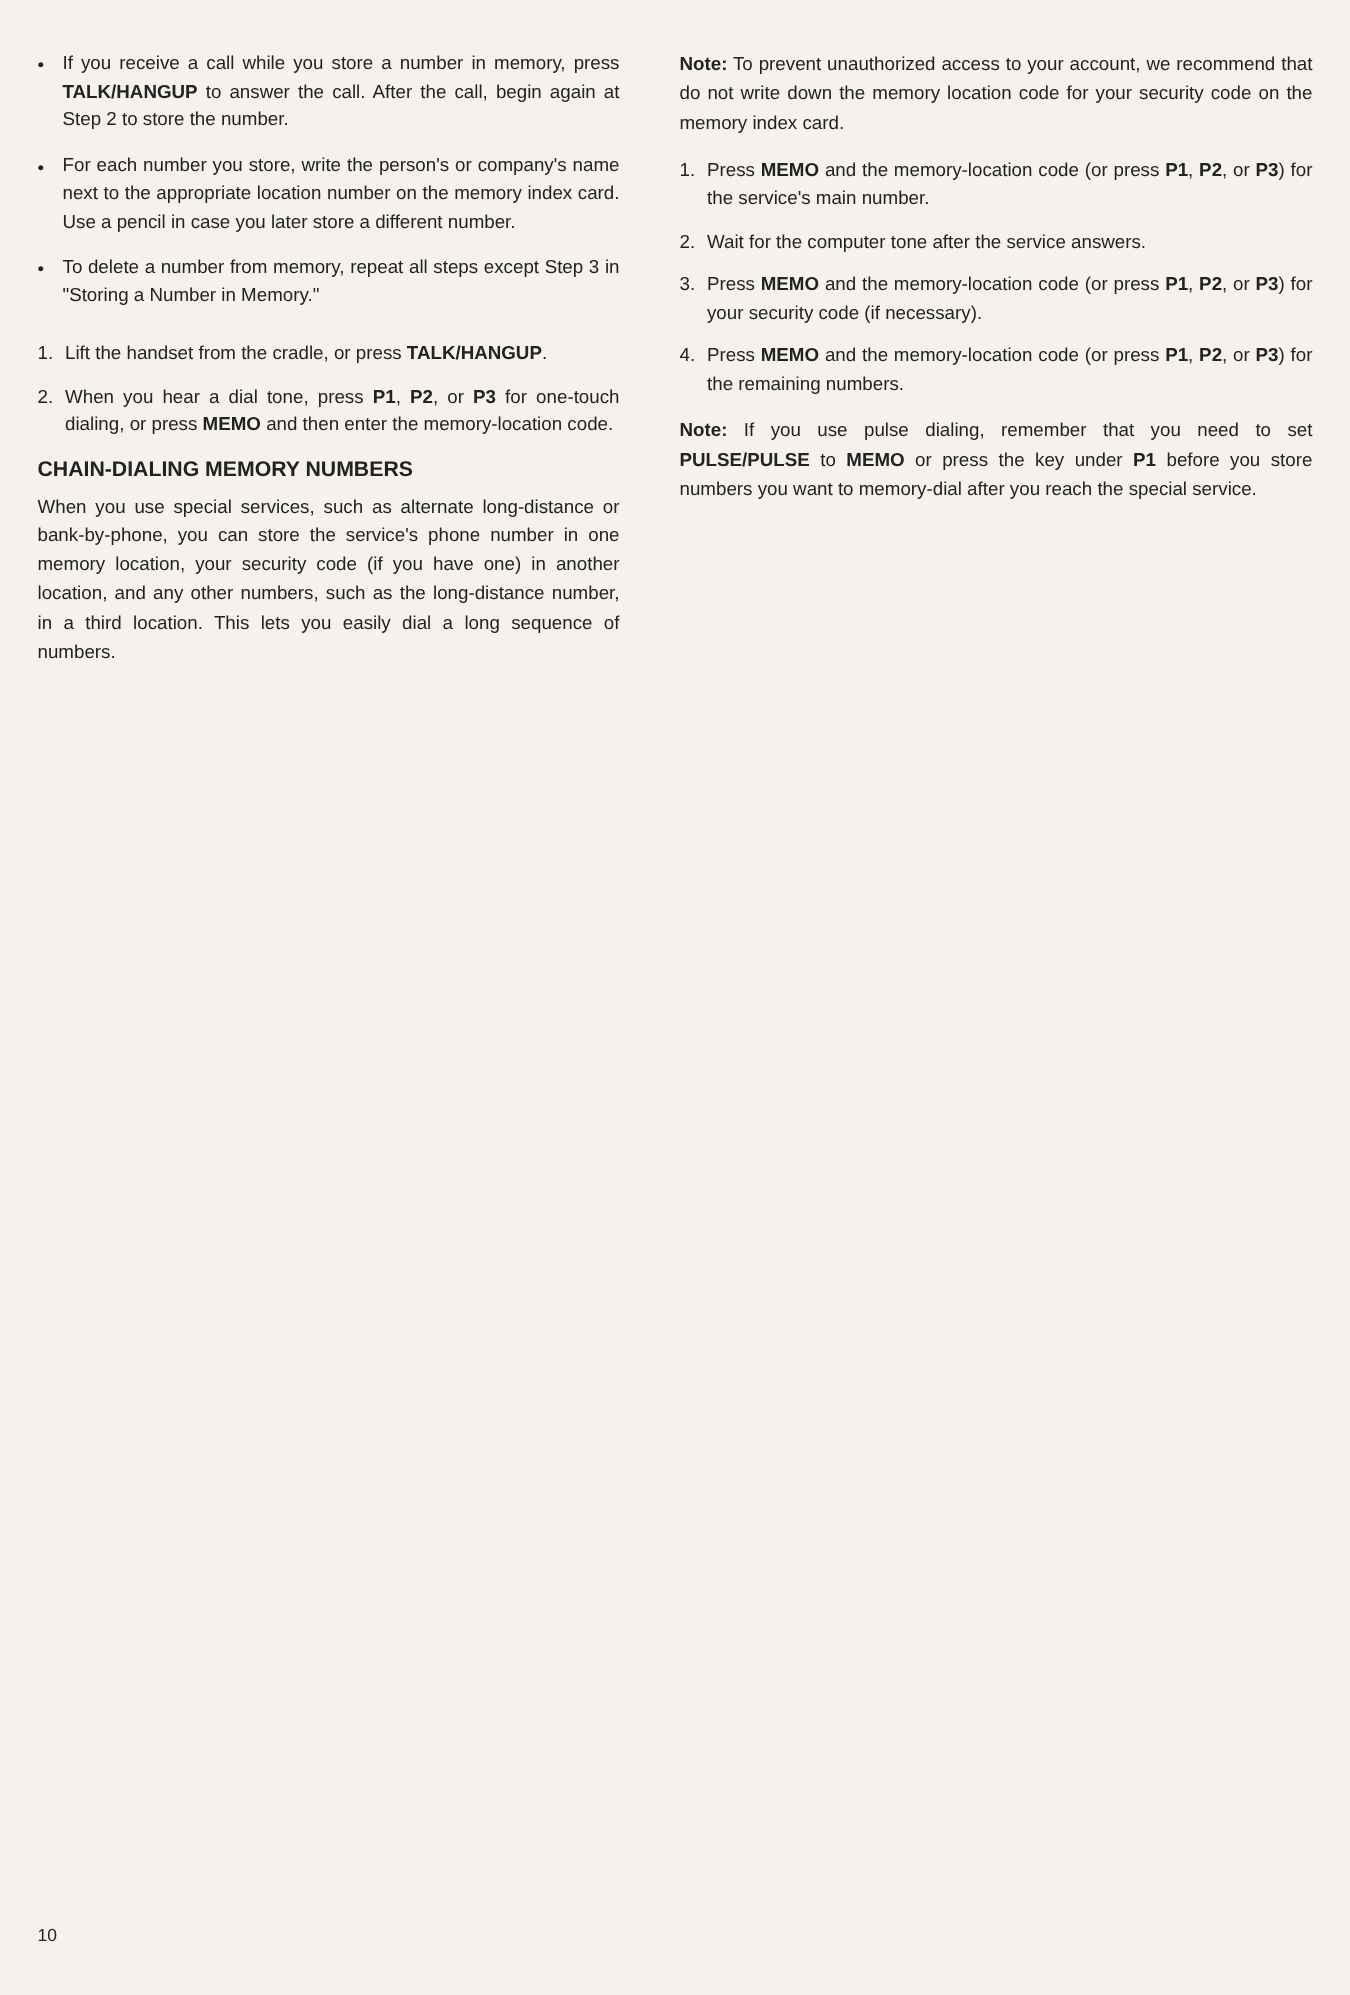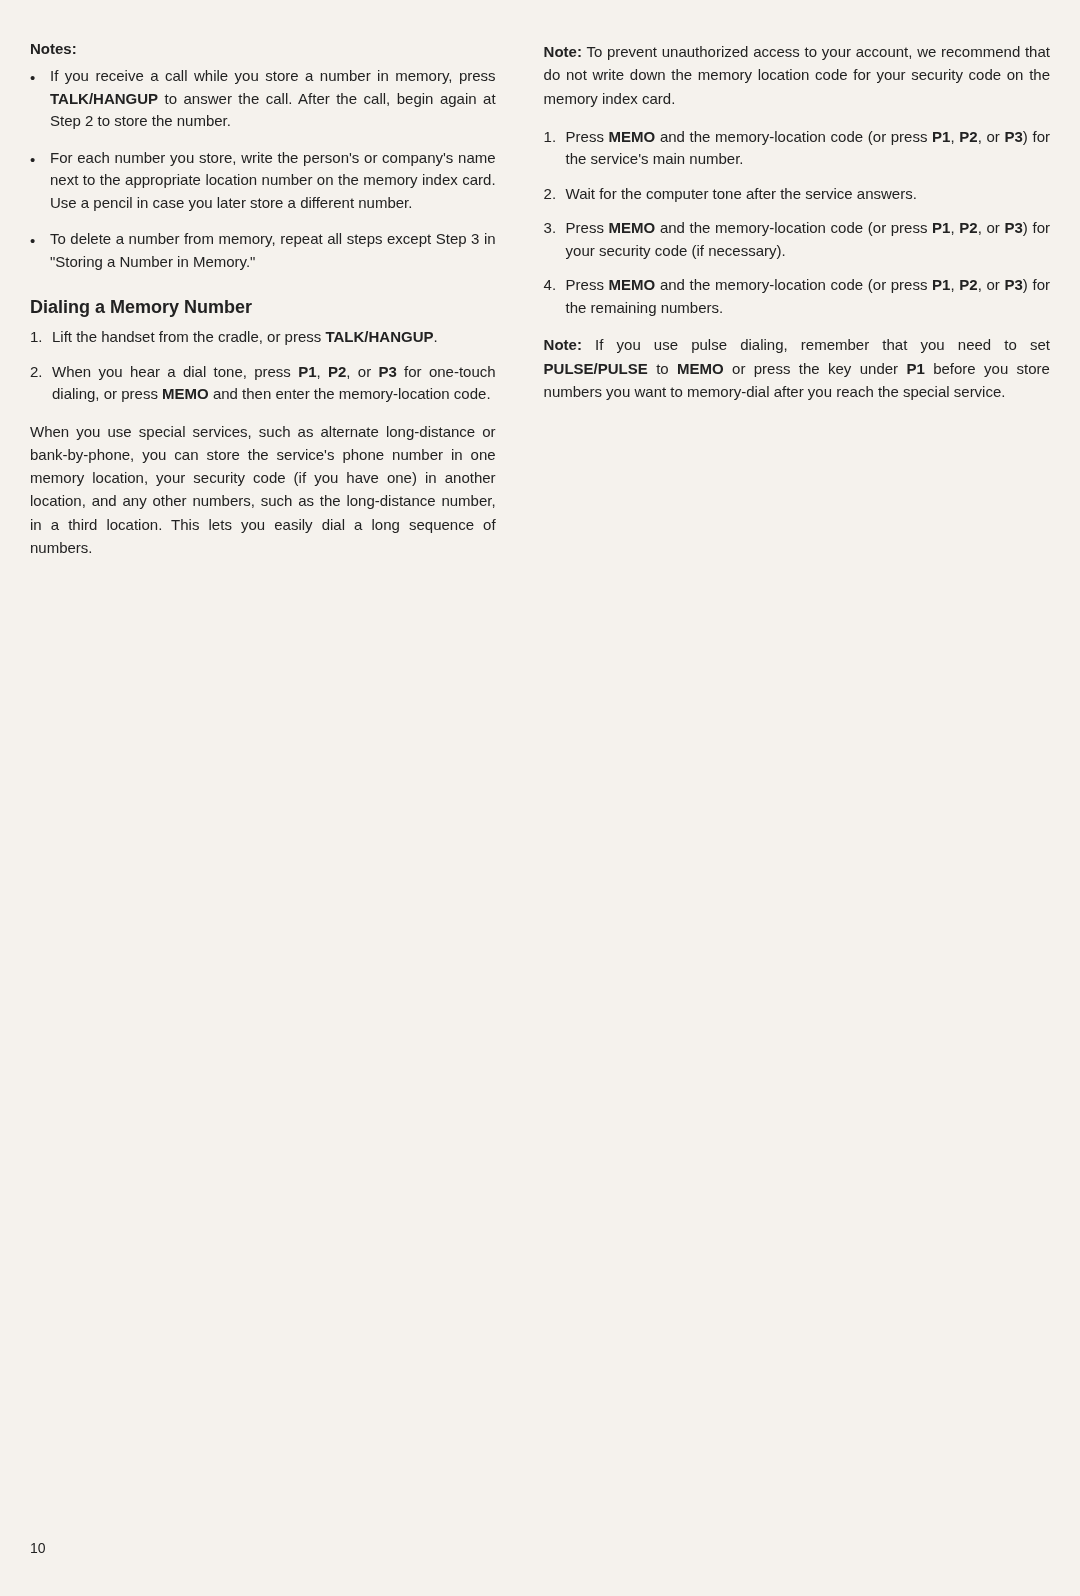--- a/index.html
+++ b/index.html
@@ -144,21 +144,20 @@
     }
   </style>
 </head>
 <body>
 
 <div class="page">
   <div class="columns">
 
     <div class="col-left">
 
-      <span class="section-label">Notes:</span>
 
       <ul class="notes-list">
         <li>
           <span class="bullet">•</span>
           <span class="content">
             If you receive a call while you store a number in memory, press <span class="bold">TALK/HANGUP</span> to answer the call. After the call, begin again at Step 2 to store the number.
           </span>
         </li>
         <li>
           <span class="bullet">•</span>
@@ -167,38 +166,38 @@
           </span>
         </li>
         <li>
           <span class="bullet">•</span>
           <span class="content">
             To delete a number from memory, repeat all steps except Step 3 in "Storing a Number in Memory."
           </span>
         </li>
       </ul>
 
-      <div class="section-heading">Dialing a Memory Number</div>
 
 
       <ol class="numbered-list">
         <li>
           <span class="num">1.</span>
           <span class="content">
             Lift the handset from the cradle, or press <span class="bold">TALK/HANGUP</span>.
           </span>
         </li>
         <li>
           <span class="num">2.</span>
           <span class="content">
             When you hear a dial tone, press <span class="bold">P1</span>, <span class="bold">P2</span>, or <span class="bold">P3</span> for one-touch dialing, or press <span class="bold">MEMO</span> and then enter the memory-location code.
           </span>
         </li>
       </ol>
 
+      <div class="section-heading-upper">CHAIN-DIALING MEMORY NUMBERS</div>
 
       <p class="paragraph">When you use special services, such as alternate long-distance or bank-by-phone, you can store the service's phone number in one memory location, your security code (if you have one) in another location, and any other numbers, such as the long-distance number, in a third location. This lets you easily dial a long sequence of numbers.</p>
 
     </div>
 
     <div class="col-right">
 
       <p class="note-block">
         <span class="bold-label bold">Note:</span>
         <span> To prevent unauthorized access to your account, we recommend that do not write down the memory location code for your security code on the memory index card.</span>

